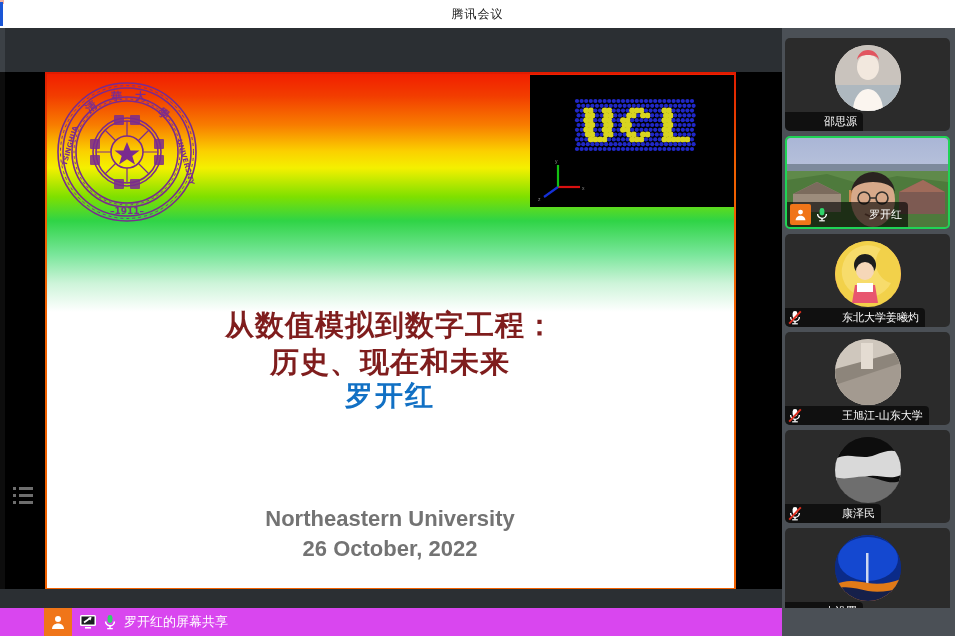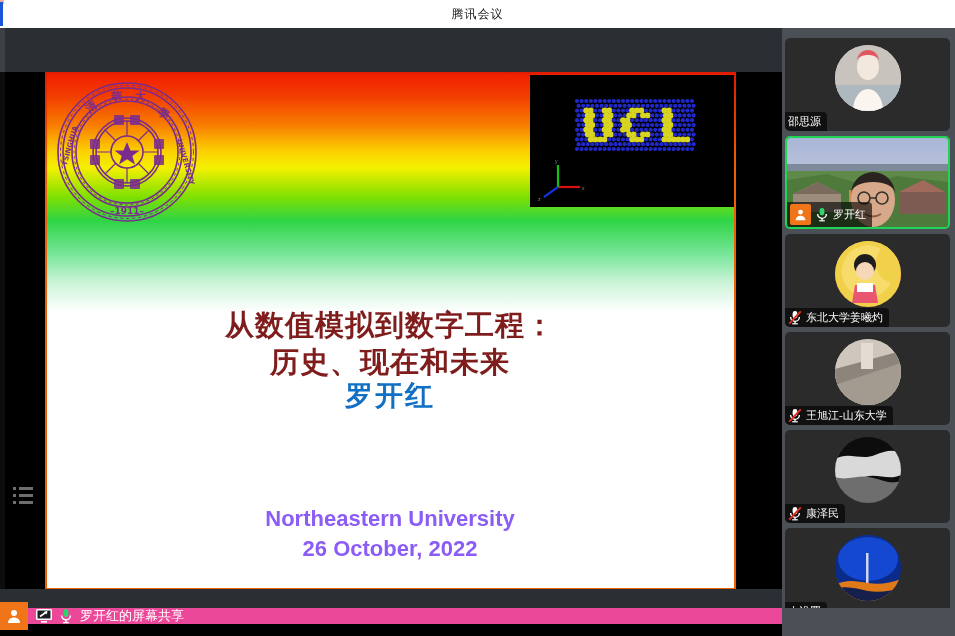--- a/index.html
+++ b/index.html
@@ -122,21 +122,21 @@
   .slide-author {
     position: absolute; left: 0; top: 305px; width: 690px;
     text-align: center;
     font-size: 28px; font-weight: bold; color: #1170c4;
     letter-spacing: 2px;
   }
   .slide-footer {
     position: absolute; left: 0; top: 432px; width: 690px;
     text-align: center;
     font-size: 22px; font-weight: bold; line-height: 1.35;
-    color: #8b5cf6;
+    color: #737373;
     white-space: pre-line;
   }
 
   
   .panel {
     position: absolute; left: 782px; top: 28px;
     width: 173px; height: 608px;
     background: #4b5056;
   }
   .tile {
@@ -158,35 +158,35 @@
   .tile-video svg { display: block; }
   .namebar {
     position: absolute; left: 0; bottom: 0;
     display: flex; align-items: center; gap: 4px;
     padding: 2px 6px 2px 3px;
     background: rgba(0,0,0,0.62);
     border-top-right-radius: 4px;
     max-width: 163px;
   }
   .namebar .nm {
-    font-size: 11px; color: #fff; white-space: nowrap;
+    font-size: 11px; color: #fff; white-space: nowrap; margin-left: 36px;
   }
   .host-badge {
     width: 21px; height: 21px; background: #f07519;
     border-radius: 2px;
     display: flex; align-items: center; justify-content: center;
     flex: 0 0 auto;
   }
   .ic { flex: 0 0 auto; display: block; }
 
   
   .statusbar {
-    position: absolute; left: 0; top: 608px; width: 782px; height: 16px;
-    background: #ec4899;
-    display: flex; align-items: center;
+    position: absolute; left: 0; top: 608px; width: 782px; height: 28px;
+    background: #d946ef;
+    display: flex; align-items: center; padding-left: 44px;
   }
   .sb-host {
     width: 28px; height: 28px; background: #f07519;
     display: flex; align-items: center; justify-content: center;
     flex: 0 0 auto;
   }
   .sb-icons {
     display: flex; align-items: center; gap: 6px;
     padding: 0 7px; flex: 0 0 auto;
   }

